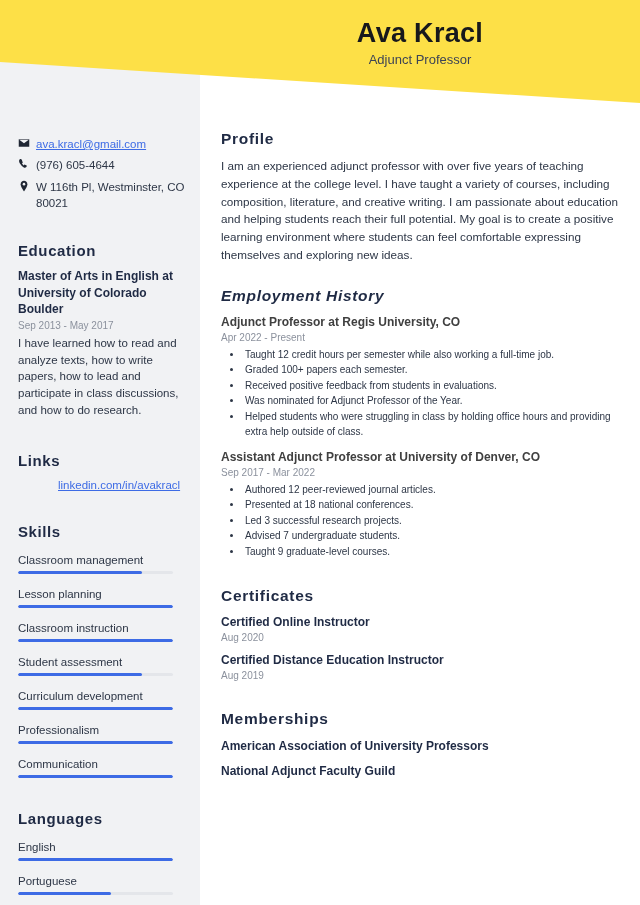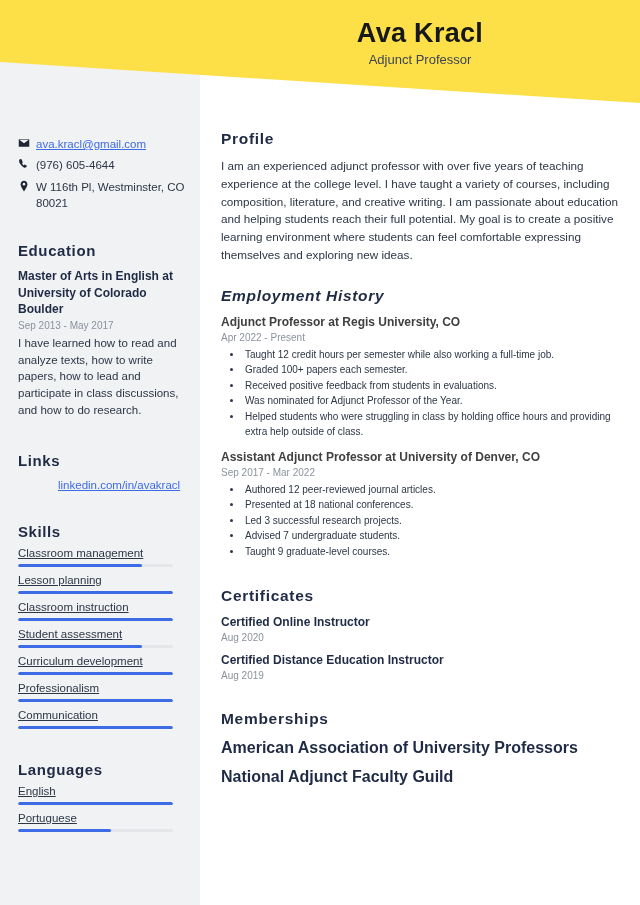--- a/index.html
+++ b/index.html
@@ -141,21 +141,21 @@
 
   .link-item {
     display: block;
     margin-top: 10px;
     font-size: 11.5px;
     color: #3d6be5;
     text-decoration: underline;
     padding-left: 40px;
   }
 
-  .bar-item { margin-top: 7px; text-decoration: underline; }
+  .bar-item { margin-top: 14px; }
   .bar-item:first-of-type { margin-top: 9px; }
   .bar-label {
     font-size: 11.5px;
     color: #2d3646;
     margin-bottom: 5px;
   }
   .bar-track {
     position: relative;
     width: 155px;
     height: 3px;
@@ -233,21 +233,21 @@
     color: #1f2a44;
   }
   .cert-date {
     margin: 3px 0 0 0;
     font-size: 10px;
     color: #8b919d;
   }
 
   .member {
     margin: 11px 0 0 0;
-    font-size: 16px;
+    font-size: 12px;
     font-weight: bold;
     color: #1f2a44;
   }
 </style>
 </head>
 <body>
 
 <div class="page">
 
   <div class="sidebar-bg"></div>

